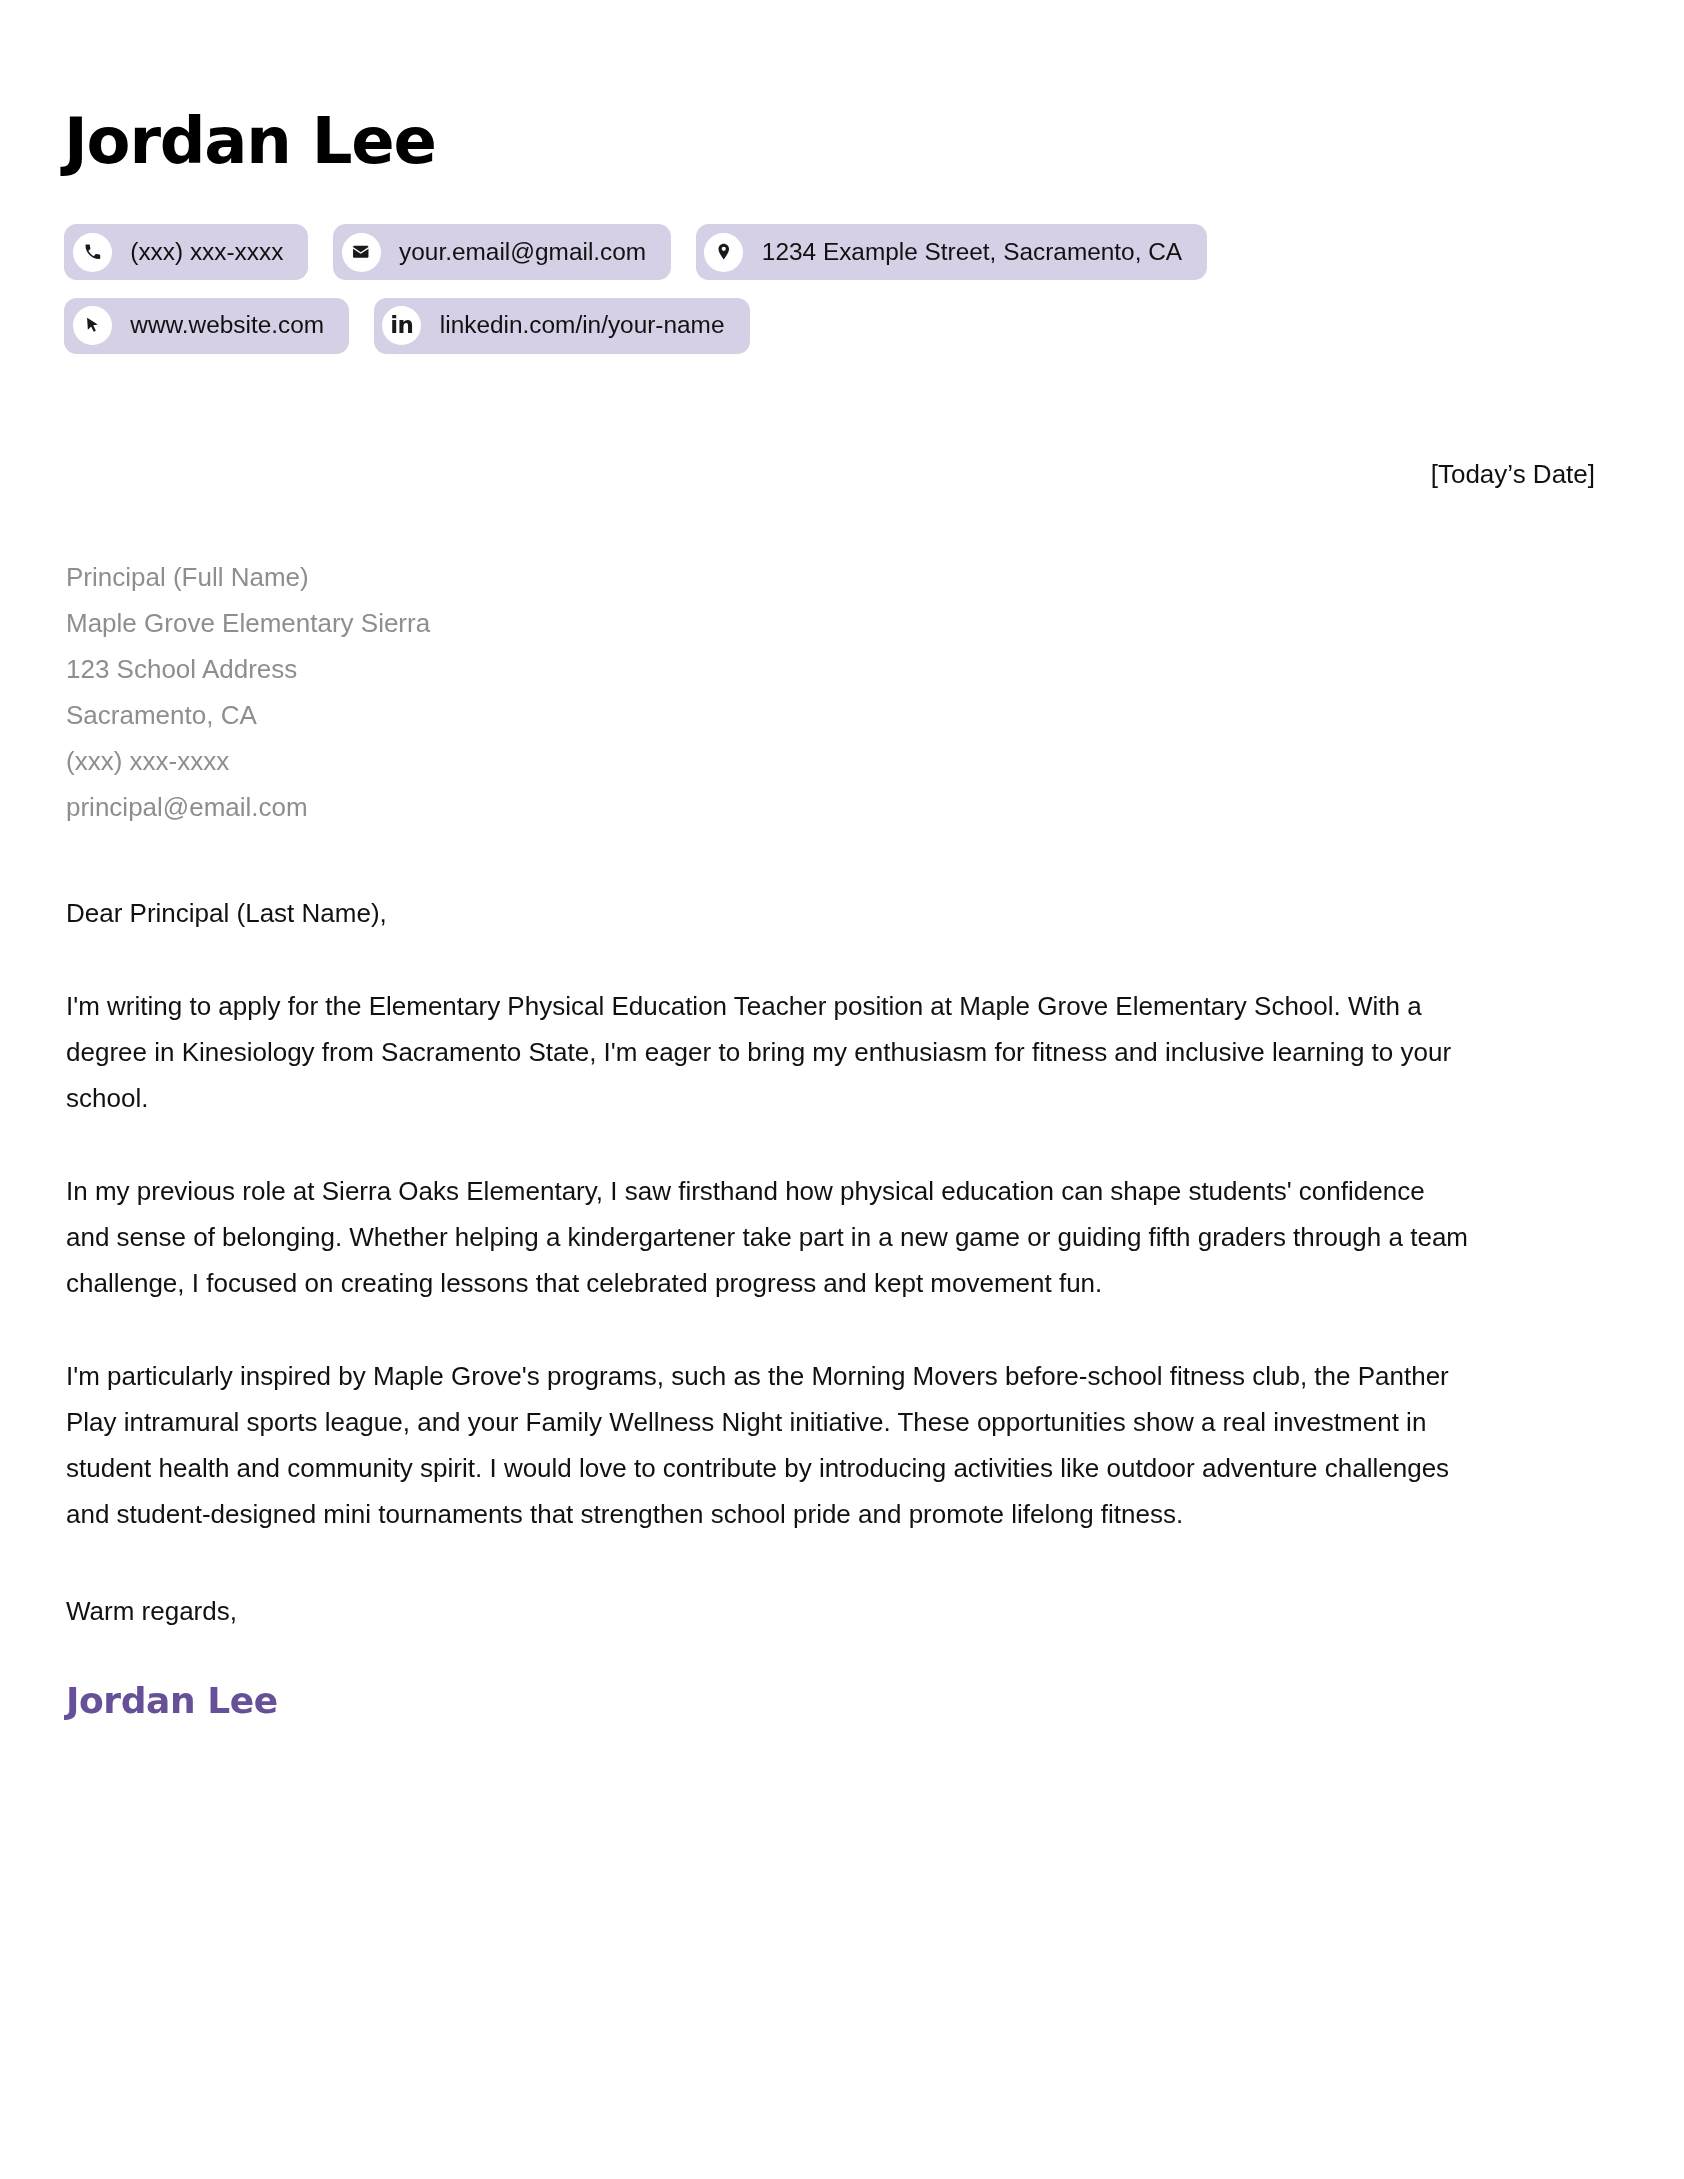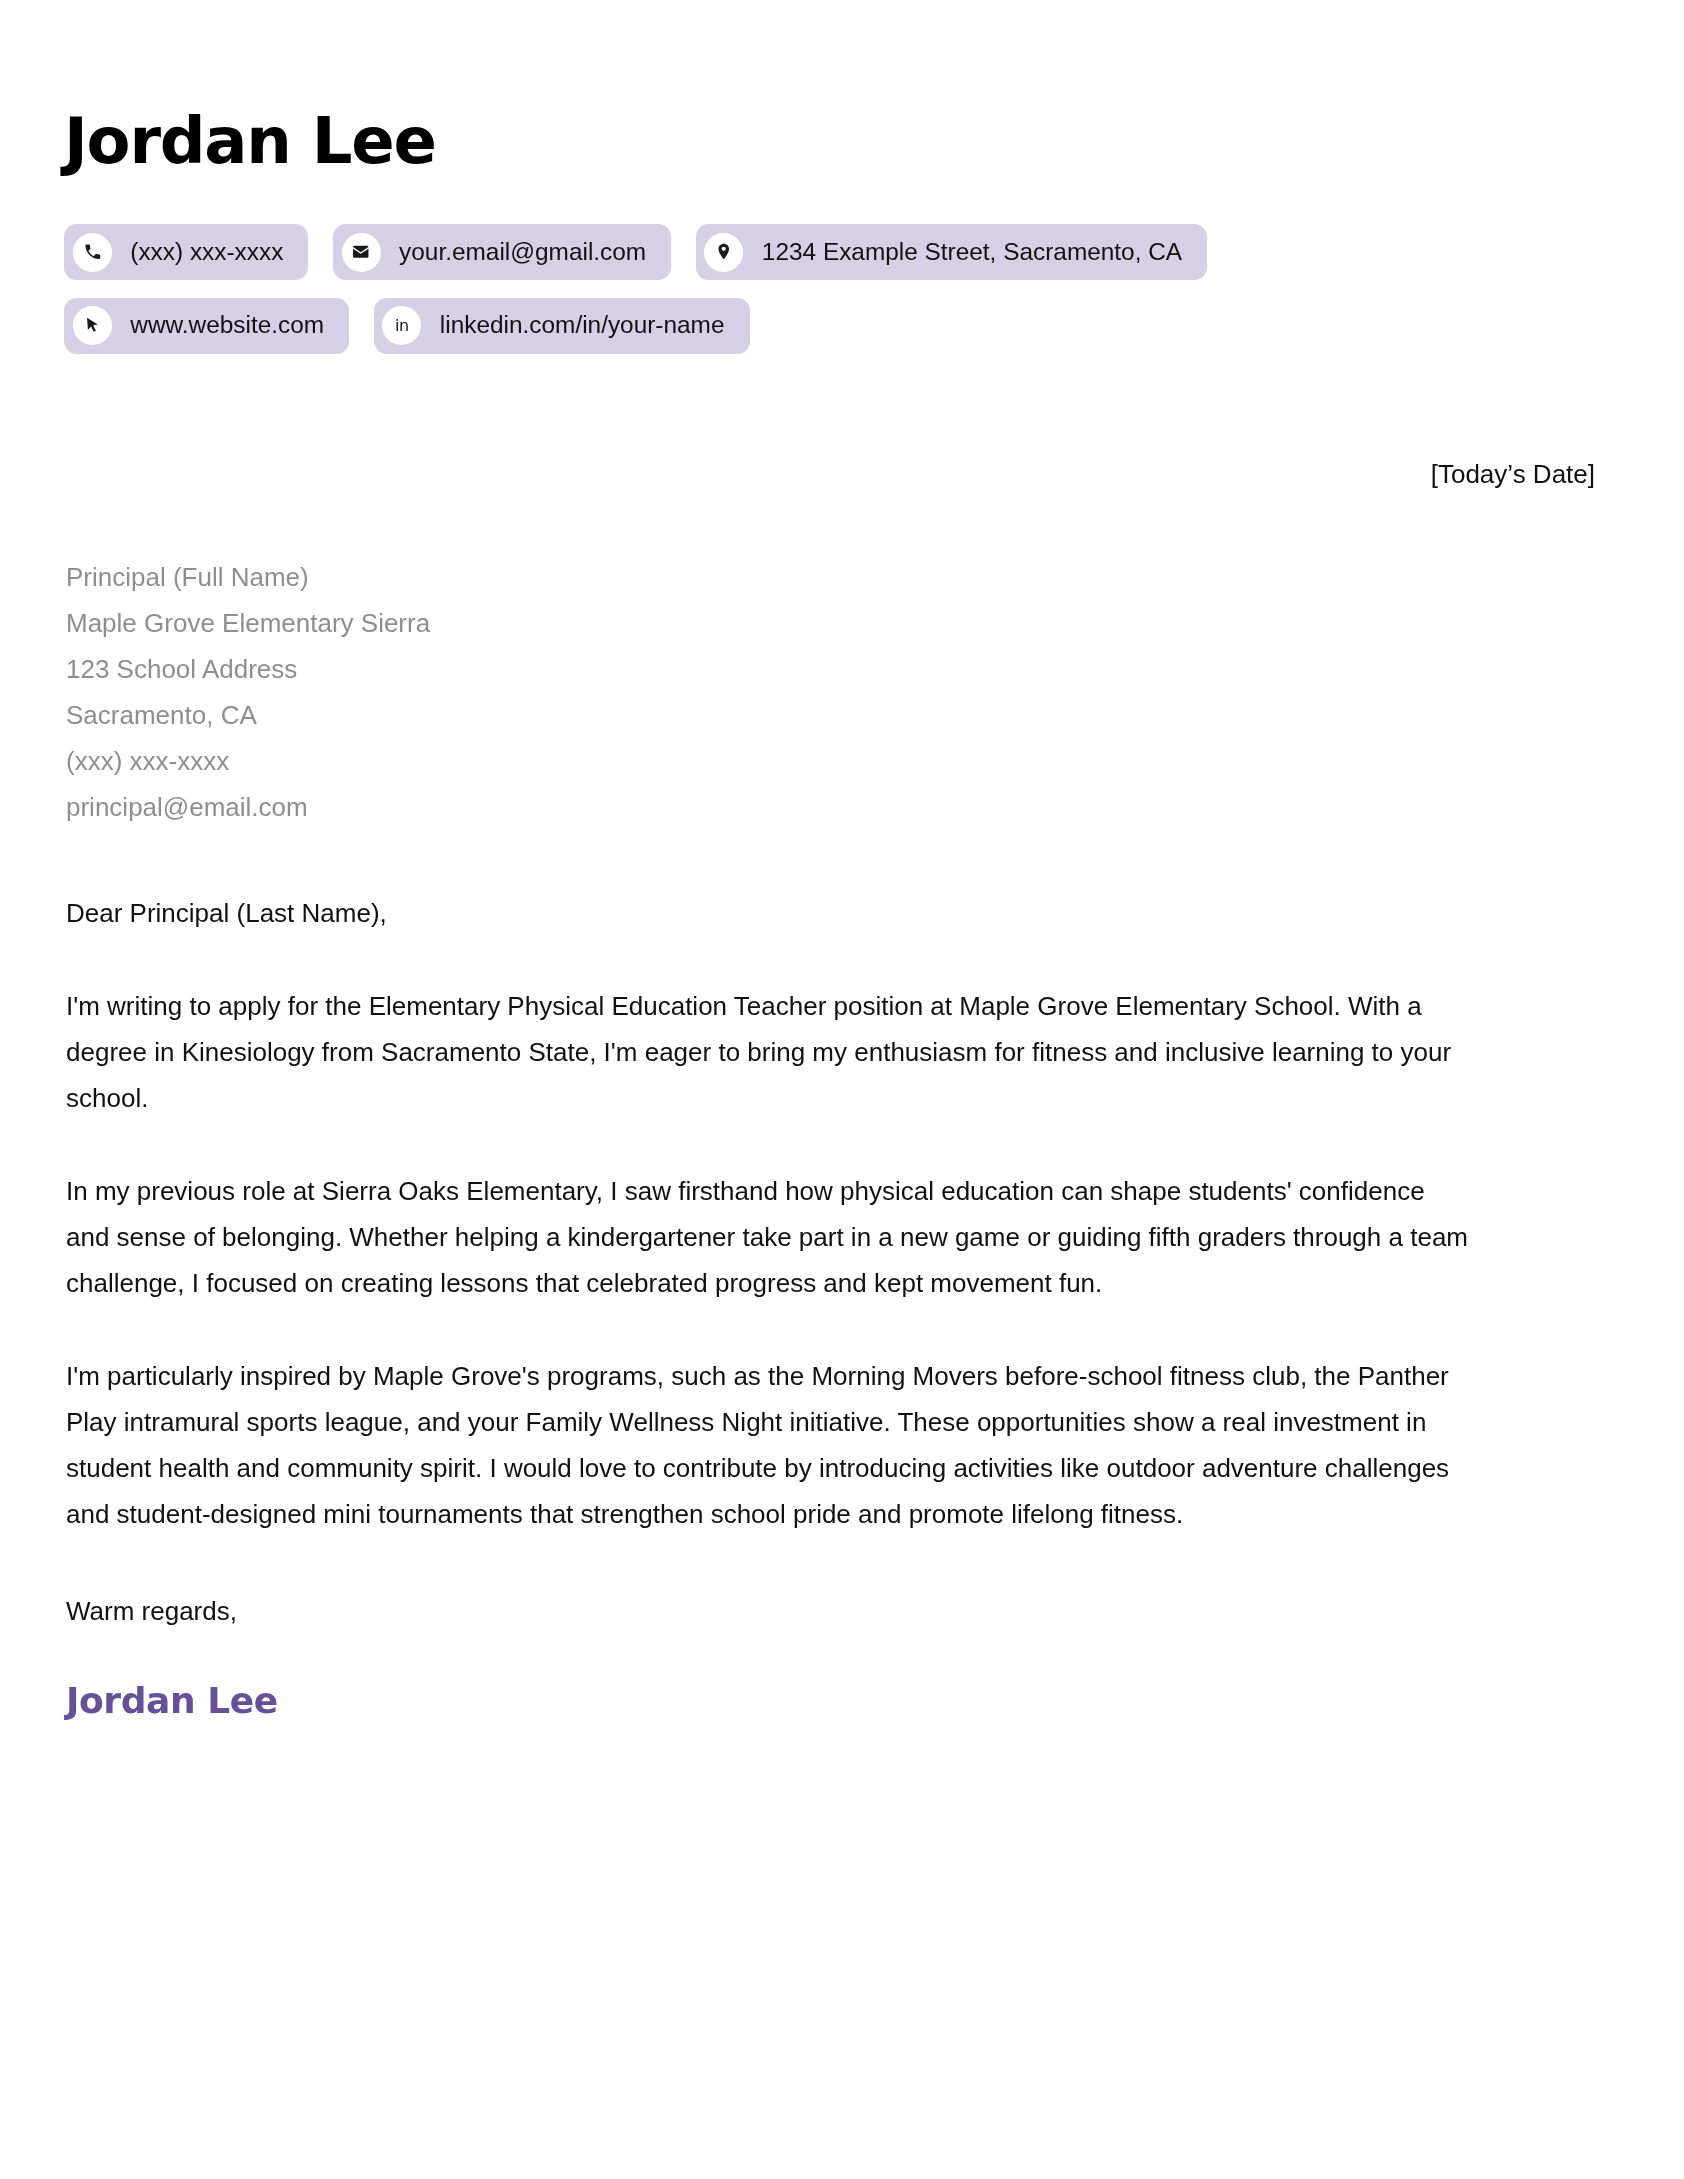--- a/index.html
+++ b/index.html
@@ -67,22 +67,22 @@
     align-items: center;
     justify-content: center;
     margin-right: 18.5px;
   }
   .badge-icon svg {
     display: block;
     fill: #1a1a1a;
   }
   .badge-icon .in-glyph {
     font-family: "DejaVu Sans", sans-serif;
-    font-weight: 400;
-    font-size: 16px;
+    font-weight: 700;
+    font-size: 23px;
     color: #1a1a1a;
     line-height: 1;
     letter-spacing: -0.5px;
   }
   .badge-text {
     font-family: "Liberation Sans", sans-serif;
     font-size: 24.4px;
     color: #111111;
     line-height: 1;
   }

